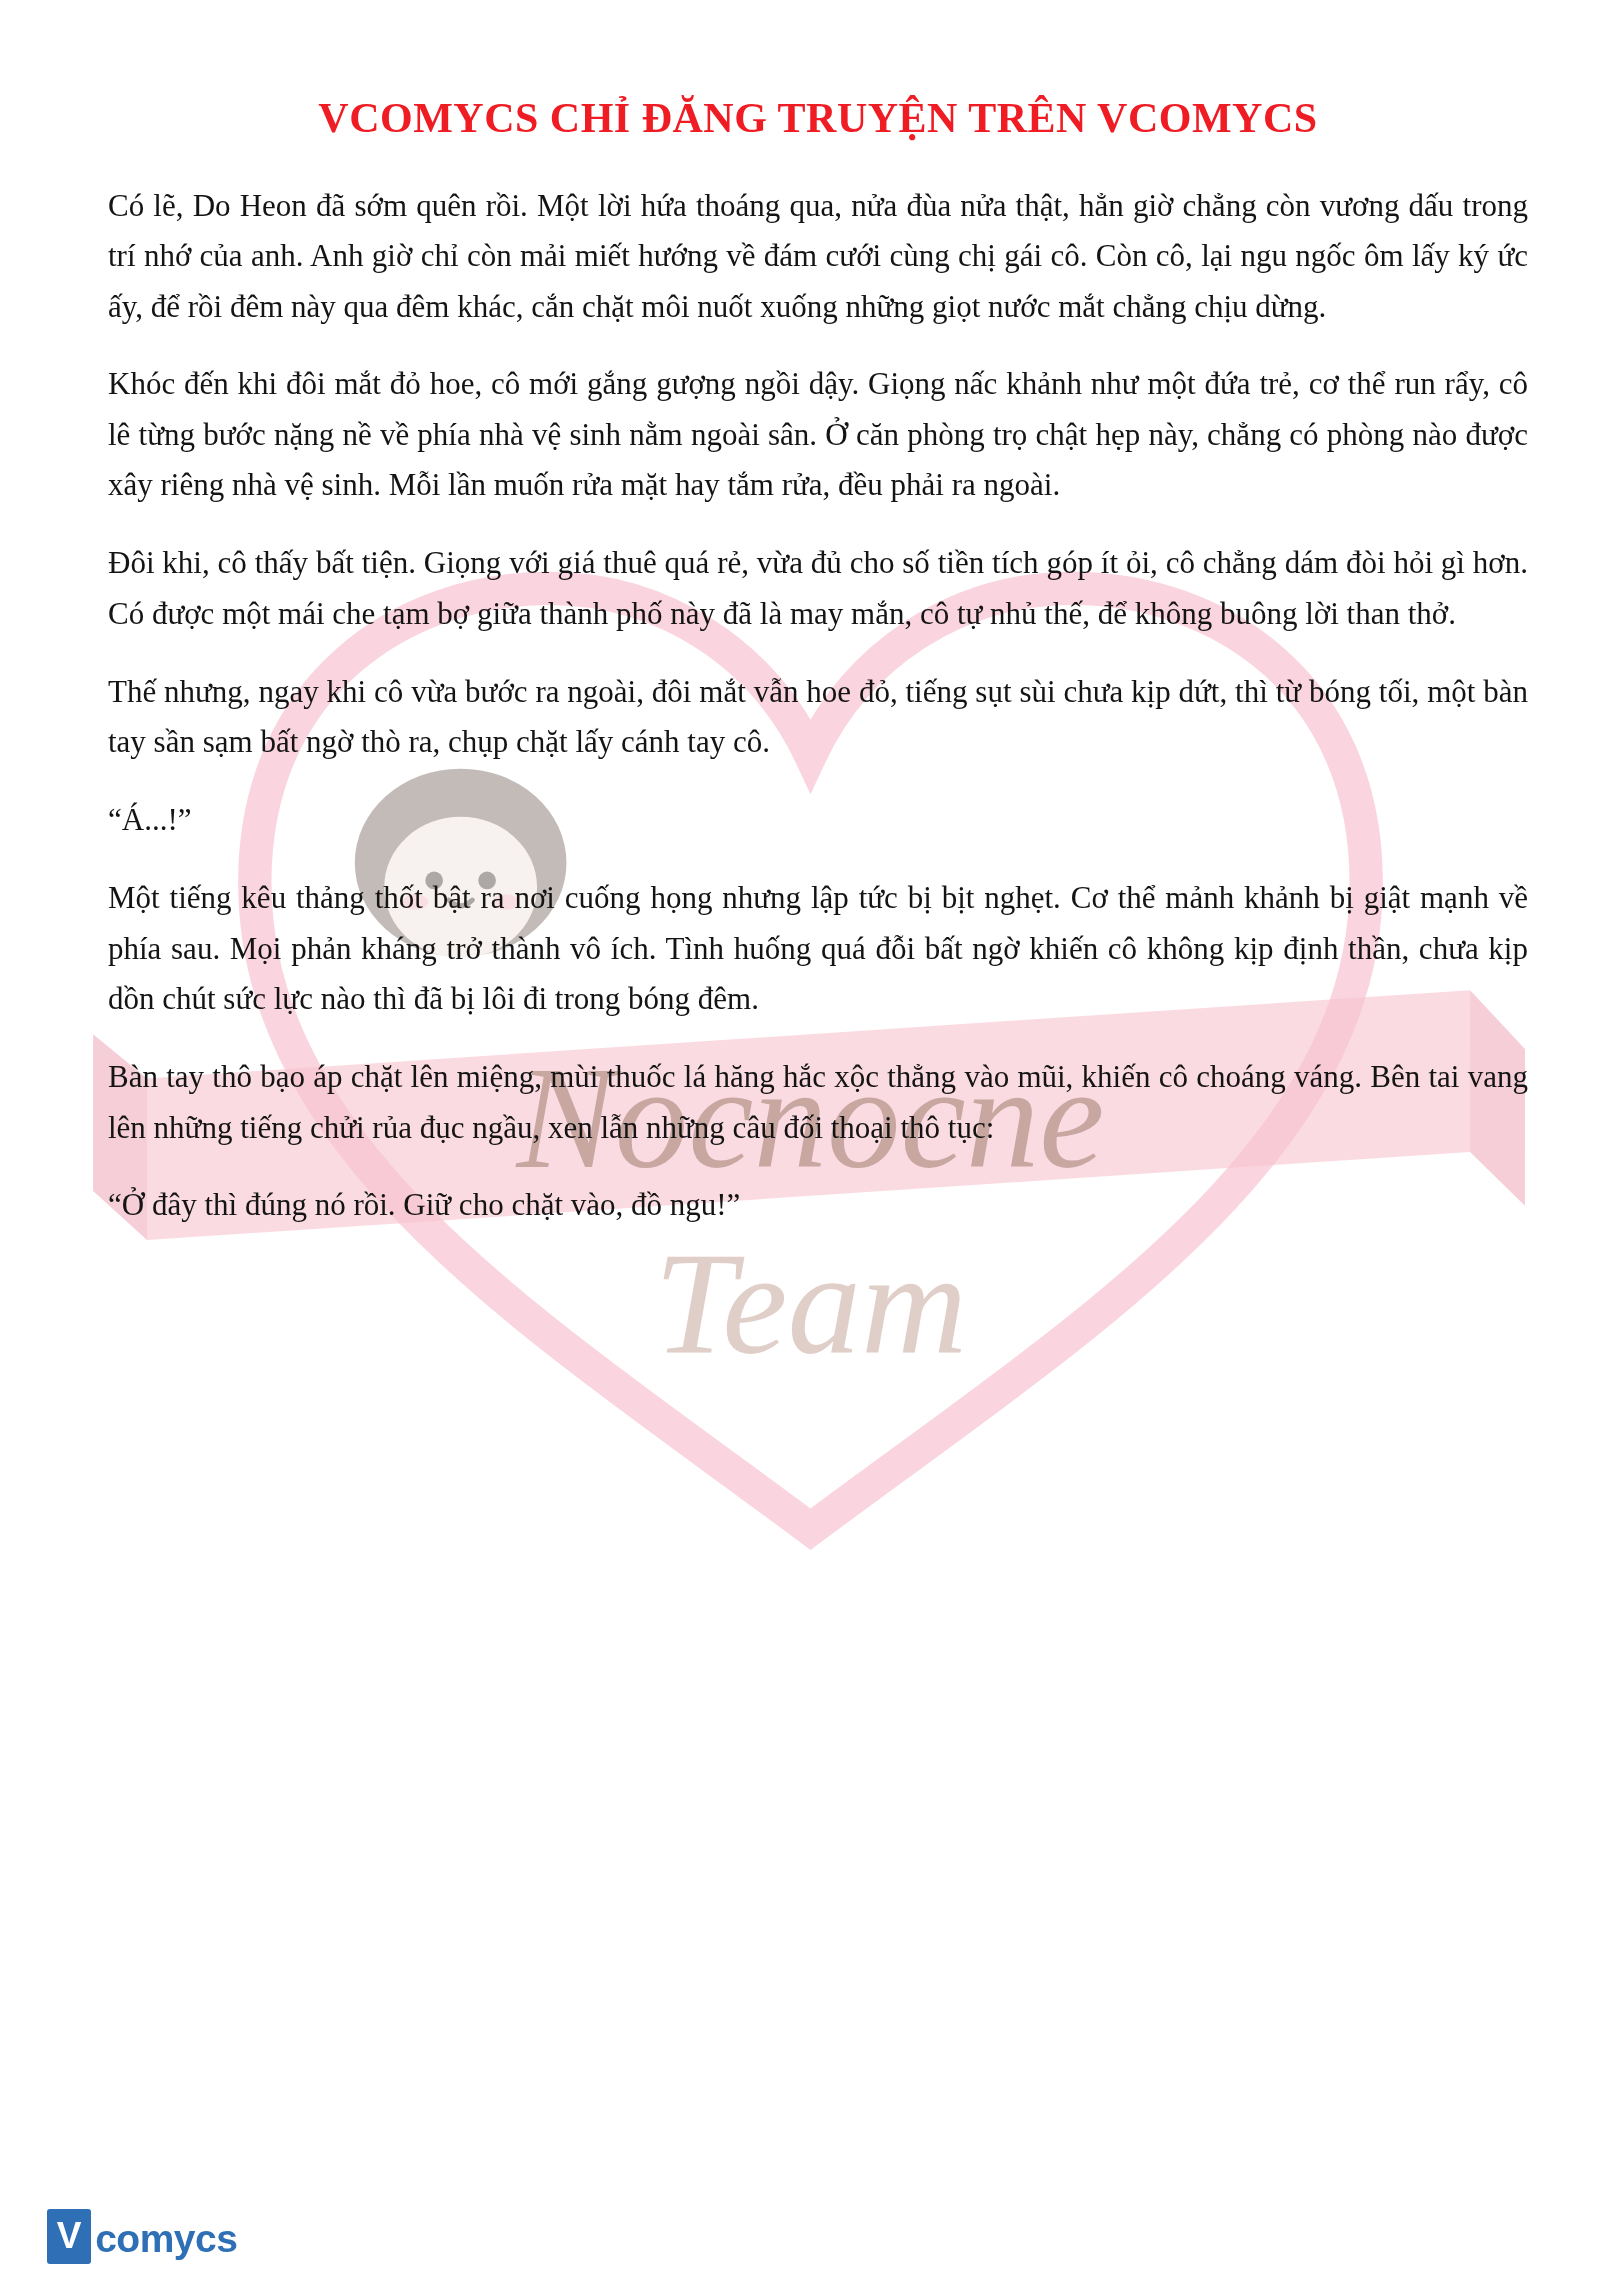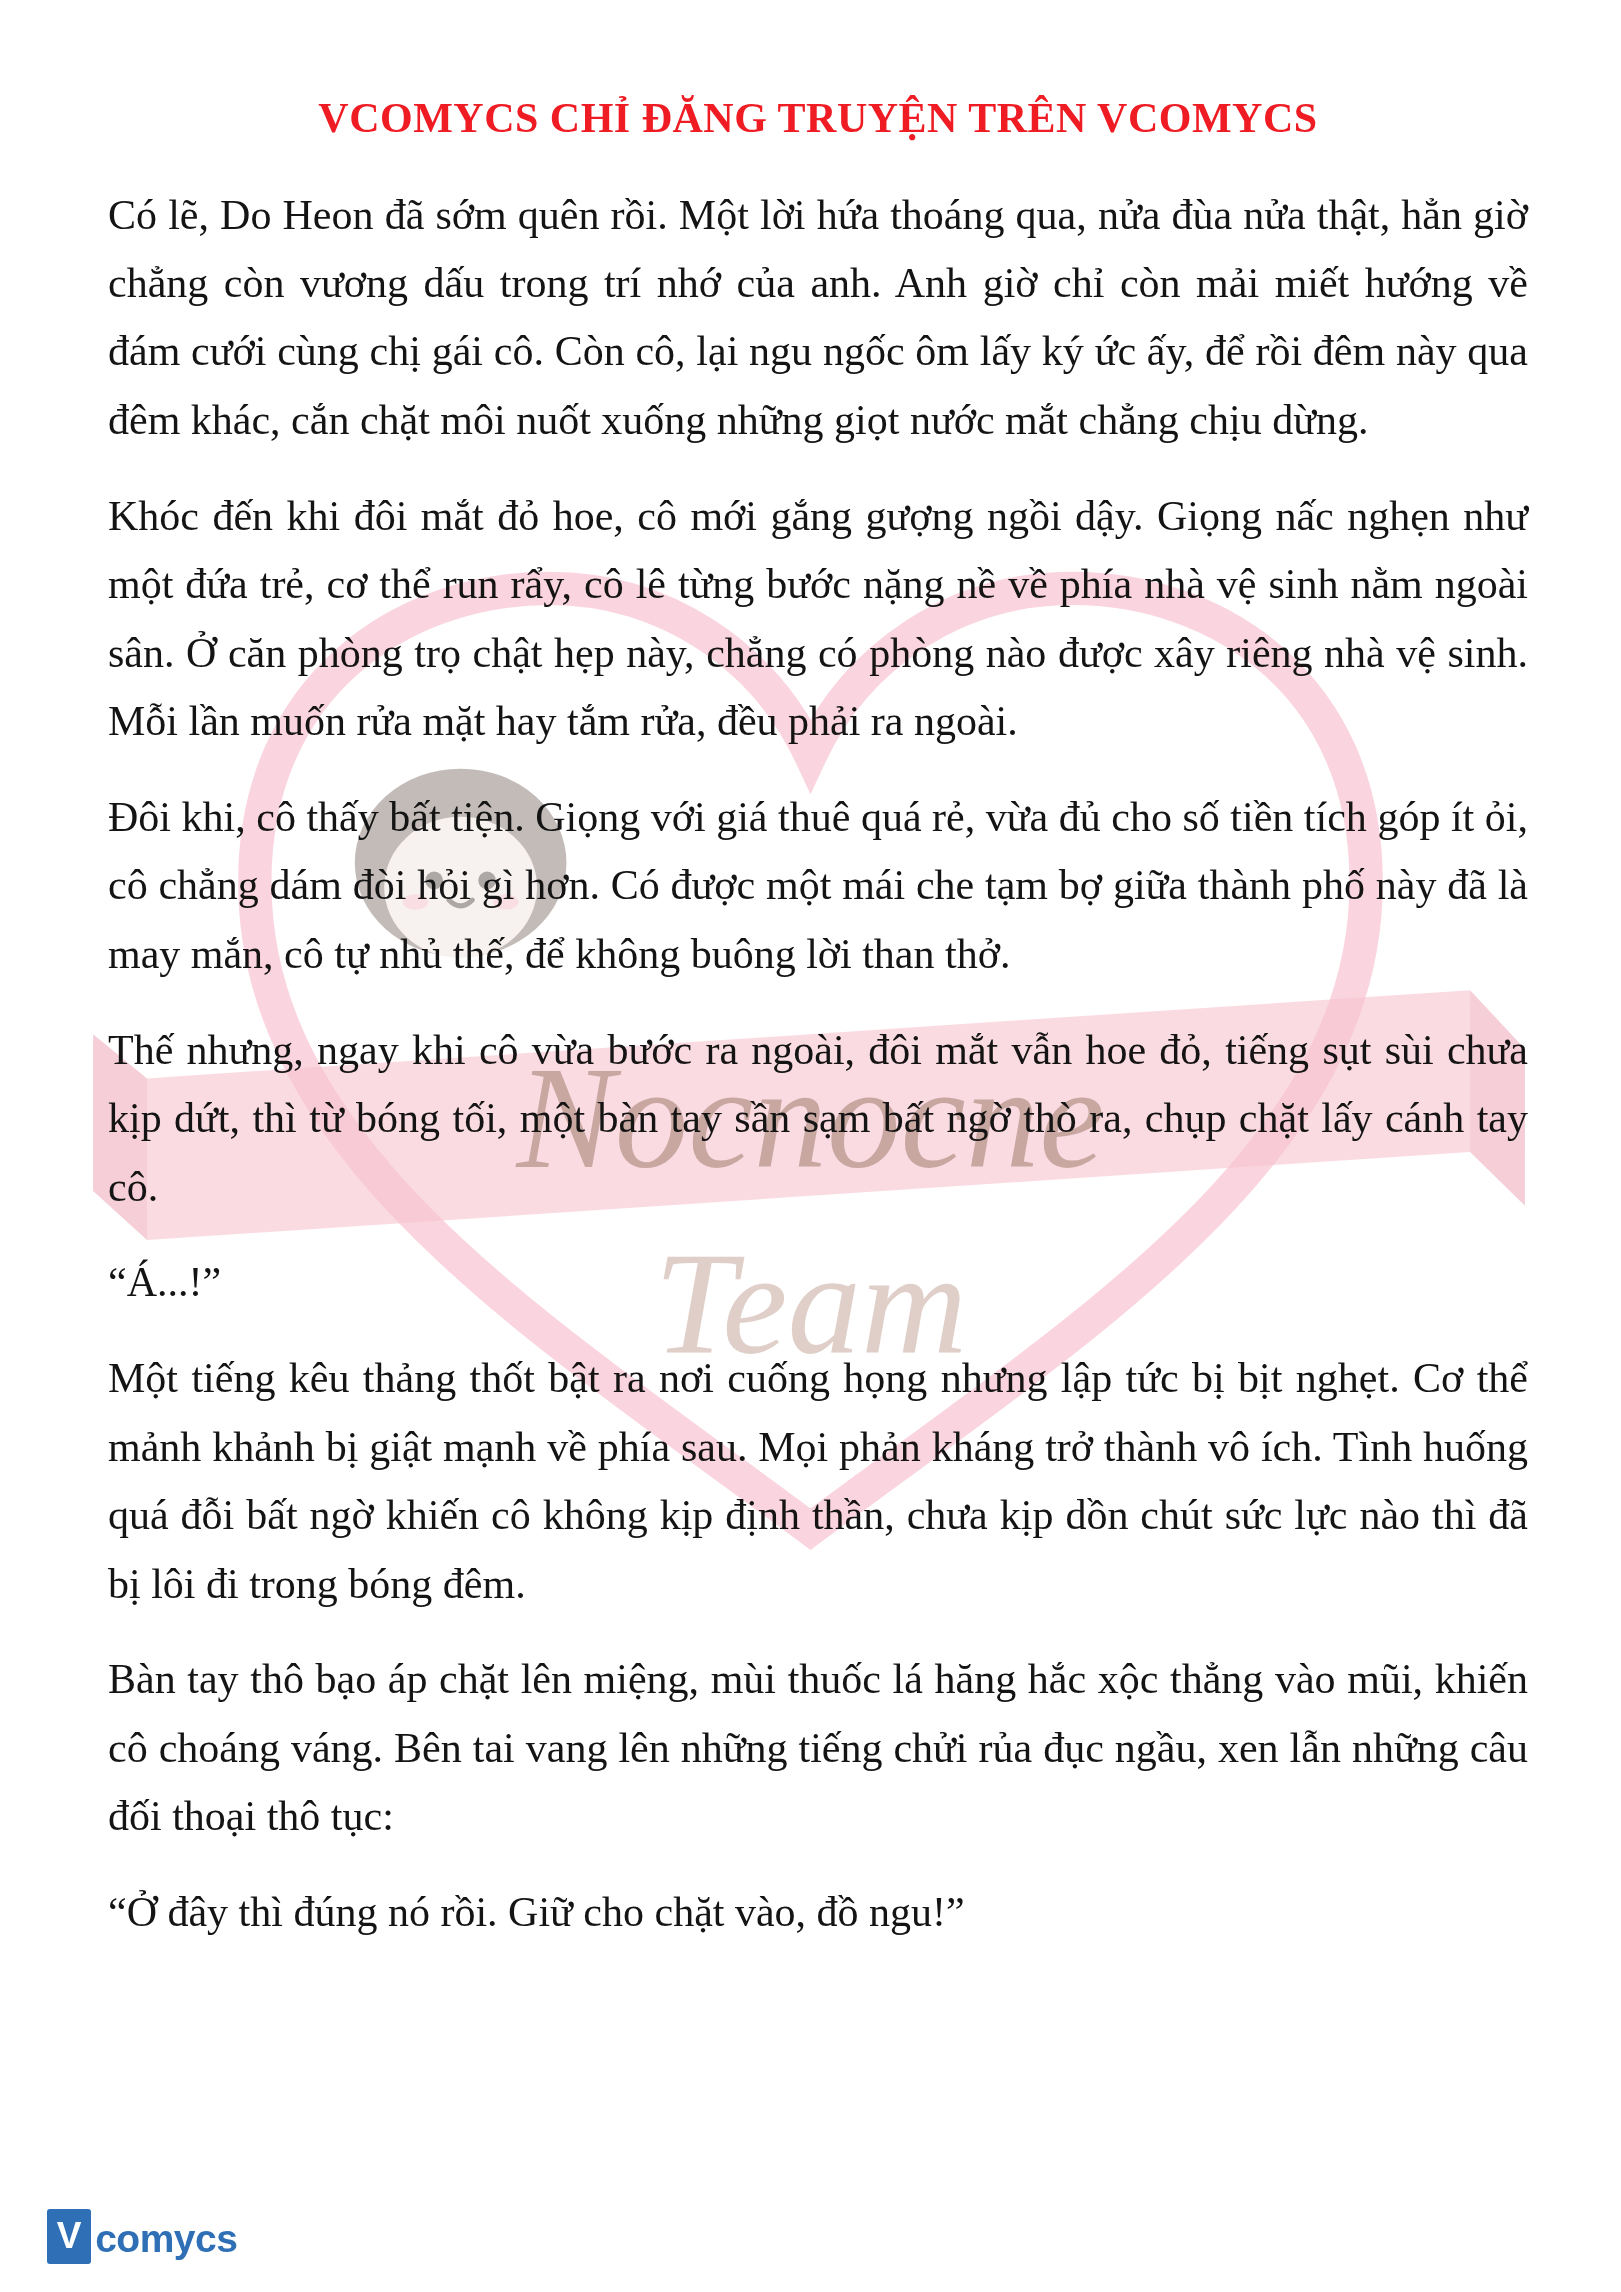--- a/index.html
+++ b/index.html
@@ -40,21 +40,21 @@
     color: #ef1c24;
     font-weight: bold;
     font-size: 42px;
     letter-spacing: 0.5px;
     margin: 24.5px 0 39px 0;
     font-family: "Liberation Serif", serif;
   }
 
   .para {
     color: #141414;
-    font-size: 42px;
+    font-size: 31px;
     line-height: 1.63;
     text-align: justify;
     margin: 0 0 27.4px 0;
     font-family: "Liberation Serif", serif;
   }
 
   .para.dialogue {
     text-align: left;
   }
 
@@ -134,21 +134,21 @@
 
   <text x="827" y="1380" text-anchor="middle" font-family="Liberation Serif, serif" font-style="italic" font-size="150" fill="#cbb0a4" opacity="0.6">Team</text>
 </svg>
 
 <div class="page">
 
   <div class="banner-title">VCOMYCS CHỈ ĐĂNG TRUYỆN TRÊN VCOMYCS</div>
 
   <div class="body-text">
     <p class="para">Có lẽ, Do Heon đã sớm quên rồi. Một lời hứa thoáng qua, nửa đùa nửa thật, hẳn giờ chẳng còn vương dấu trong trí nhớ của anh. Anh giờ chỉ còn mải miết hướng về đám cưới cùng chị gái cô. Còn cô, lại ngu ngốc ôm lấy ký ức ấy, để rồi đêm này qua đêm khác, cắn chặt môi nuốt xuống những giọt nước mắt chẳng chịu dừng.</p>
-    <p class="para">Khóc đến khi đôi mắt đỏ hoe, cô mới gắng gượng ngồi dậy. Giọng nấc nghẹn như một đứa trẻ, cơ thể run rẩy, cô lê từng bước nặng nề về phía nhà vệ sinh nằm ngoài sân. Ở căn phòng trọ chật hẹp này, chẳng có phòng nào được xây riêng nhà vệ sinh. Mỗi lần muốn rửa mặt hay tắm rửa, đều phải ra ngoài.</p>
+    <p class="para">Khóc đến khi đôi mắt đỏ hoe, cô mới gắng gượng ngồi dậy. Giọng nấc khảnh như một đứa trẻ, cơ thể run rẩy, cô lê từng bước nặng nề về phía nhà vệ sinh nằm ngoài sân. Ở căn phòng trọ chật hẹp này, chẳng có phòng nào được xây riêng nhà vệ sinh. Mỗi lần muốn rửa mặt hay tắm rửa, đều phải ra ngoài.</p>
     <p class="para">Đôi khi, cô thấy bất tiện. Giọng với giá thuê quá rẻ, vừa đủ cho số tiền tích góp ít ỏi, cô chẳng dám đòi hỏi gì hơn. Có được một mái che tạm bợ giữa thành phố này đã là may mắn, cô tự nhủ thế, để không buông lời than thở.</p>
     <p class="para">Thế nhưng, ngay khi cô vừa bước ra ngoài, đôi mắt vẫn hoe đỏ, tiếng sụt sùi chưa kịp dứt, thì từ bóng tối, một bàn tay sần sạm bất ngờ thò ra, chụp chặt lấy cánh tay cô.</p>
     <p class="para dialogue">“Á...!”</p>
     <p class="para">Một tiếng kêu thảng thốt bật ra nơi cuống họng nhưng lập tức bị bịt nghẹt. Cơ thể mảnh khảnh bị giật mạnh về phía sau. Mọi phản kháng trở thành vô ích. Tình huống quá đỗi bất ngờ khiến cô không kịp định thần, chưa kịp dồn chút sức lực nào thì đã bị lôi đi trong bóng đêm.</p>
     <p class="para">Bàn tay thô bạo áp chặt lên miệng, mùi thuốc lá hăng hắc xộc thẳng vào mũi, khiến cô choáng váng. Bên tai vang lên những tiếng chửi rủa đục ngầu, xen lẫn những câu đối thoại thô tục:</p>
     <p class="para dialogue">“Ở đây thì đúng nó rồi. Giữ cho chặt vào, đồ ngu!”</p>
   </div>
 </div>
 
 <div class="footer-logo">

